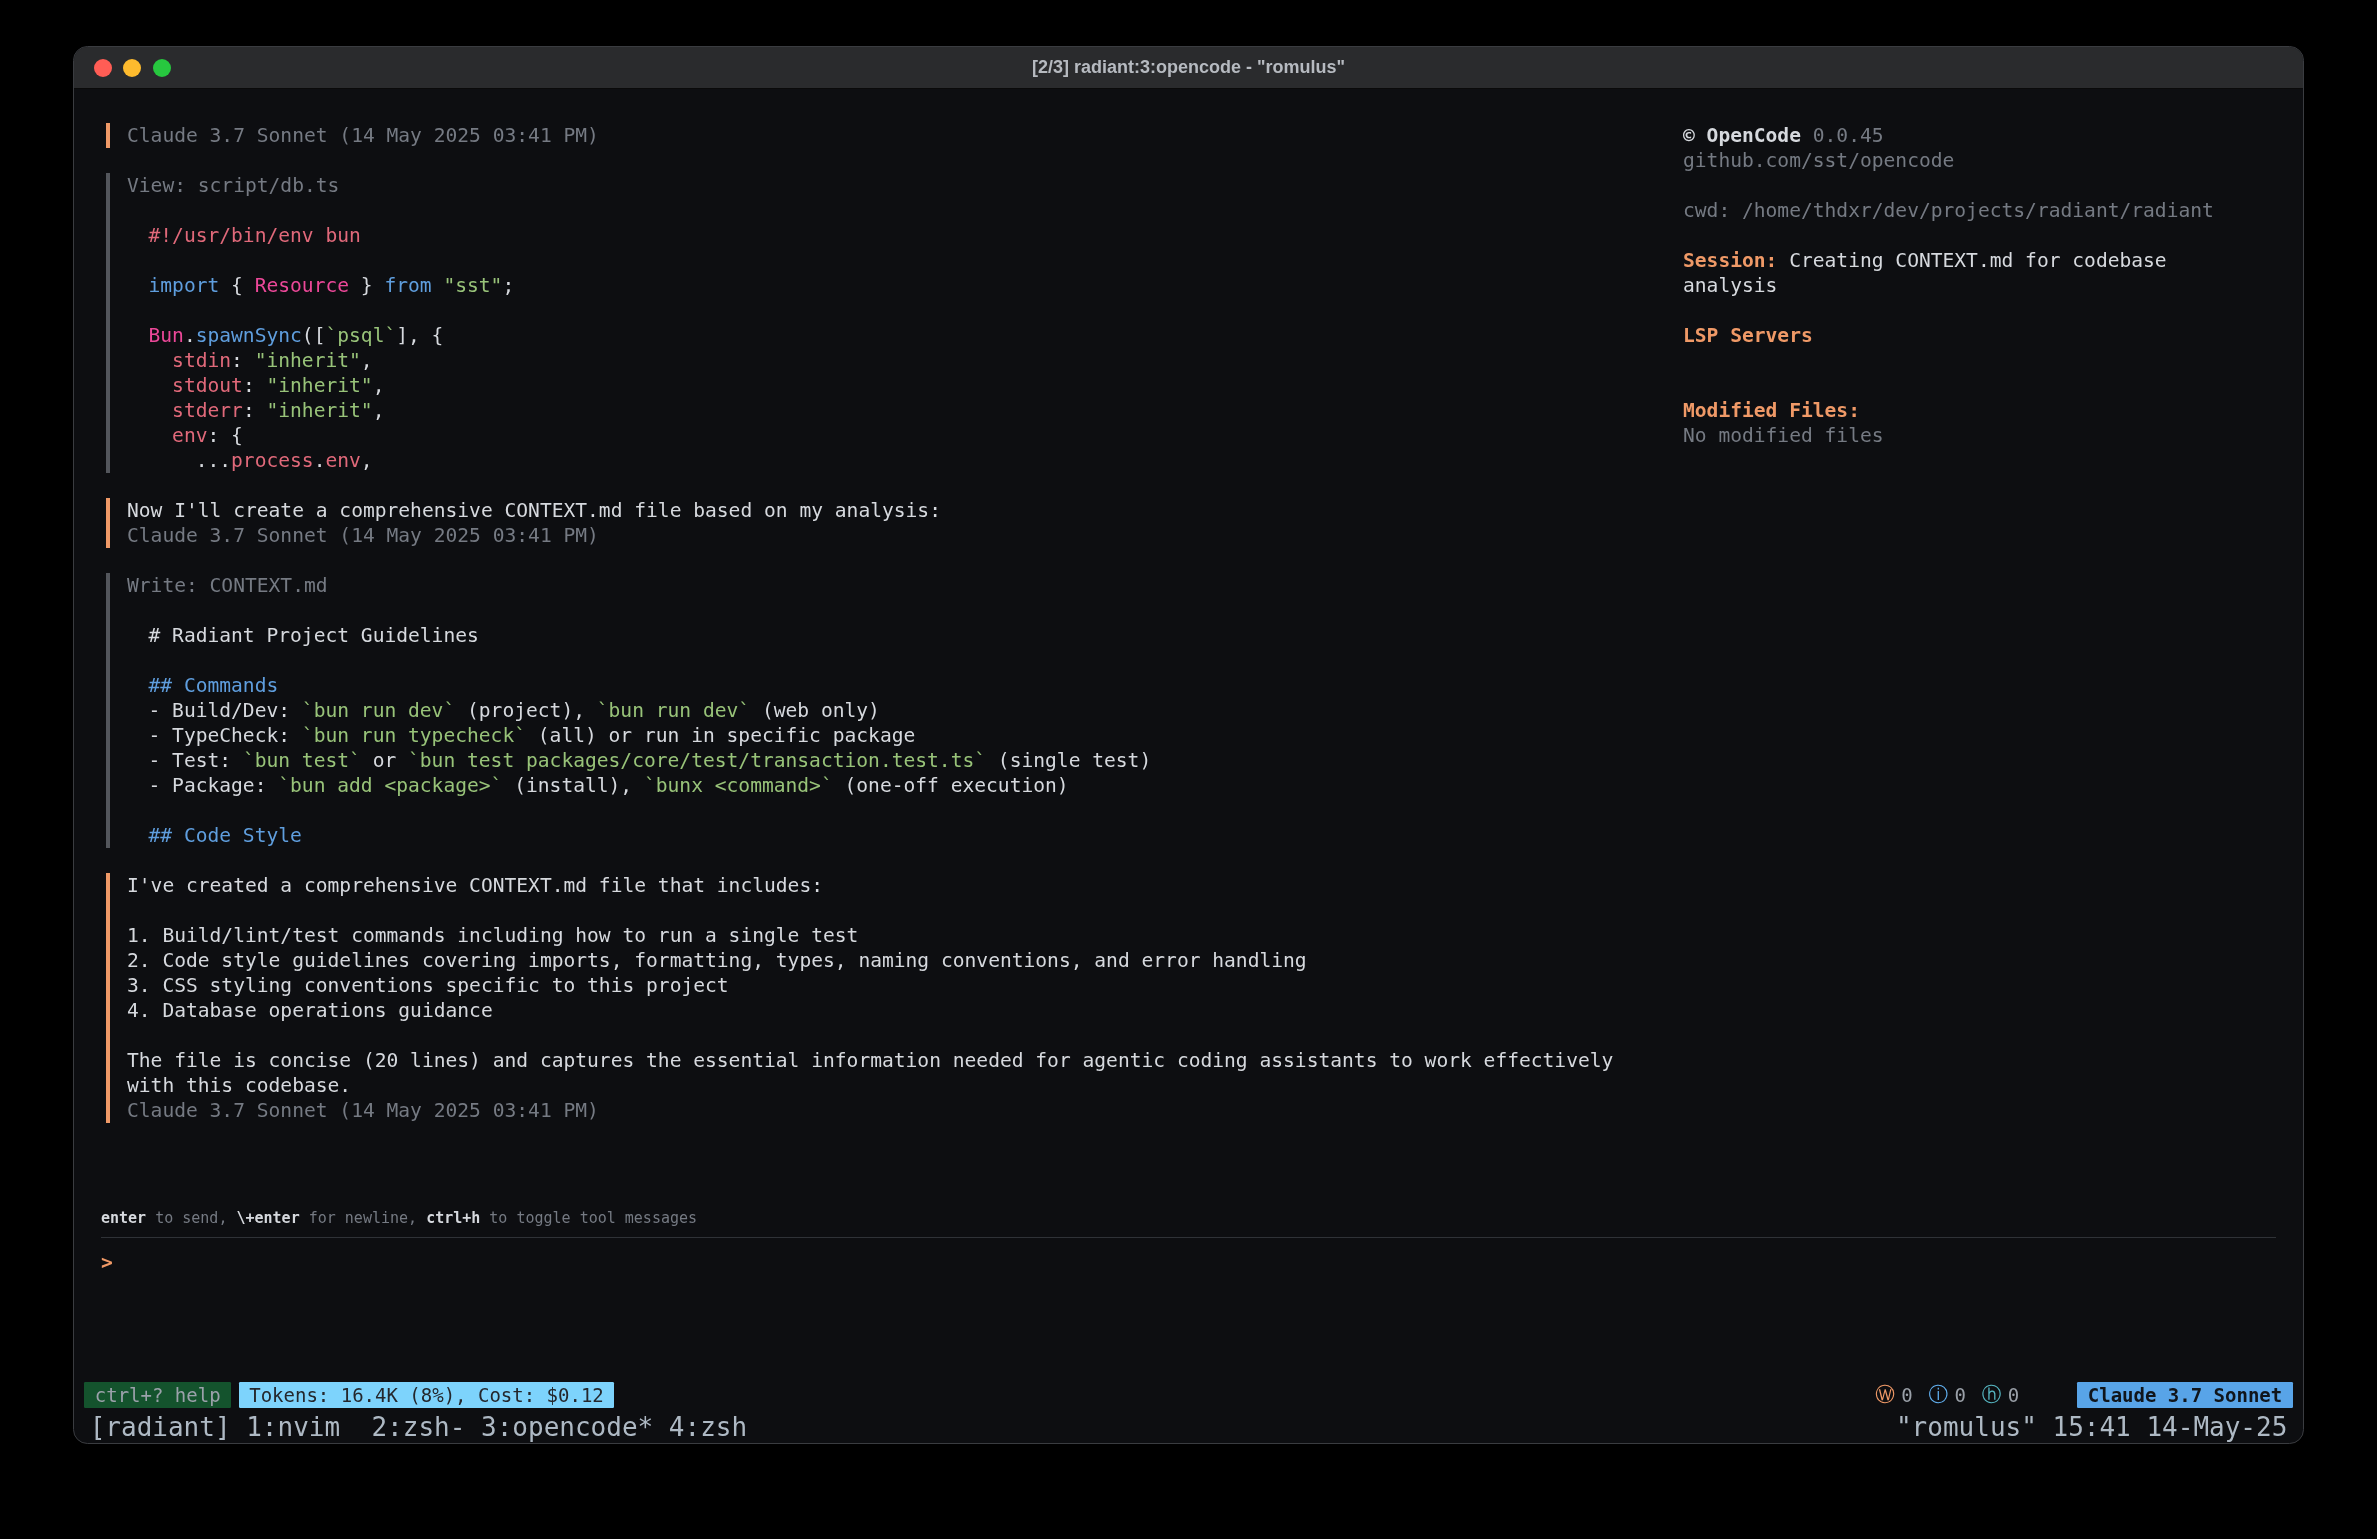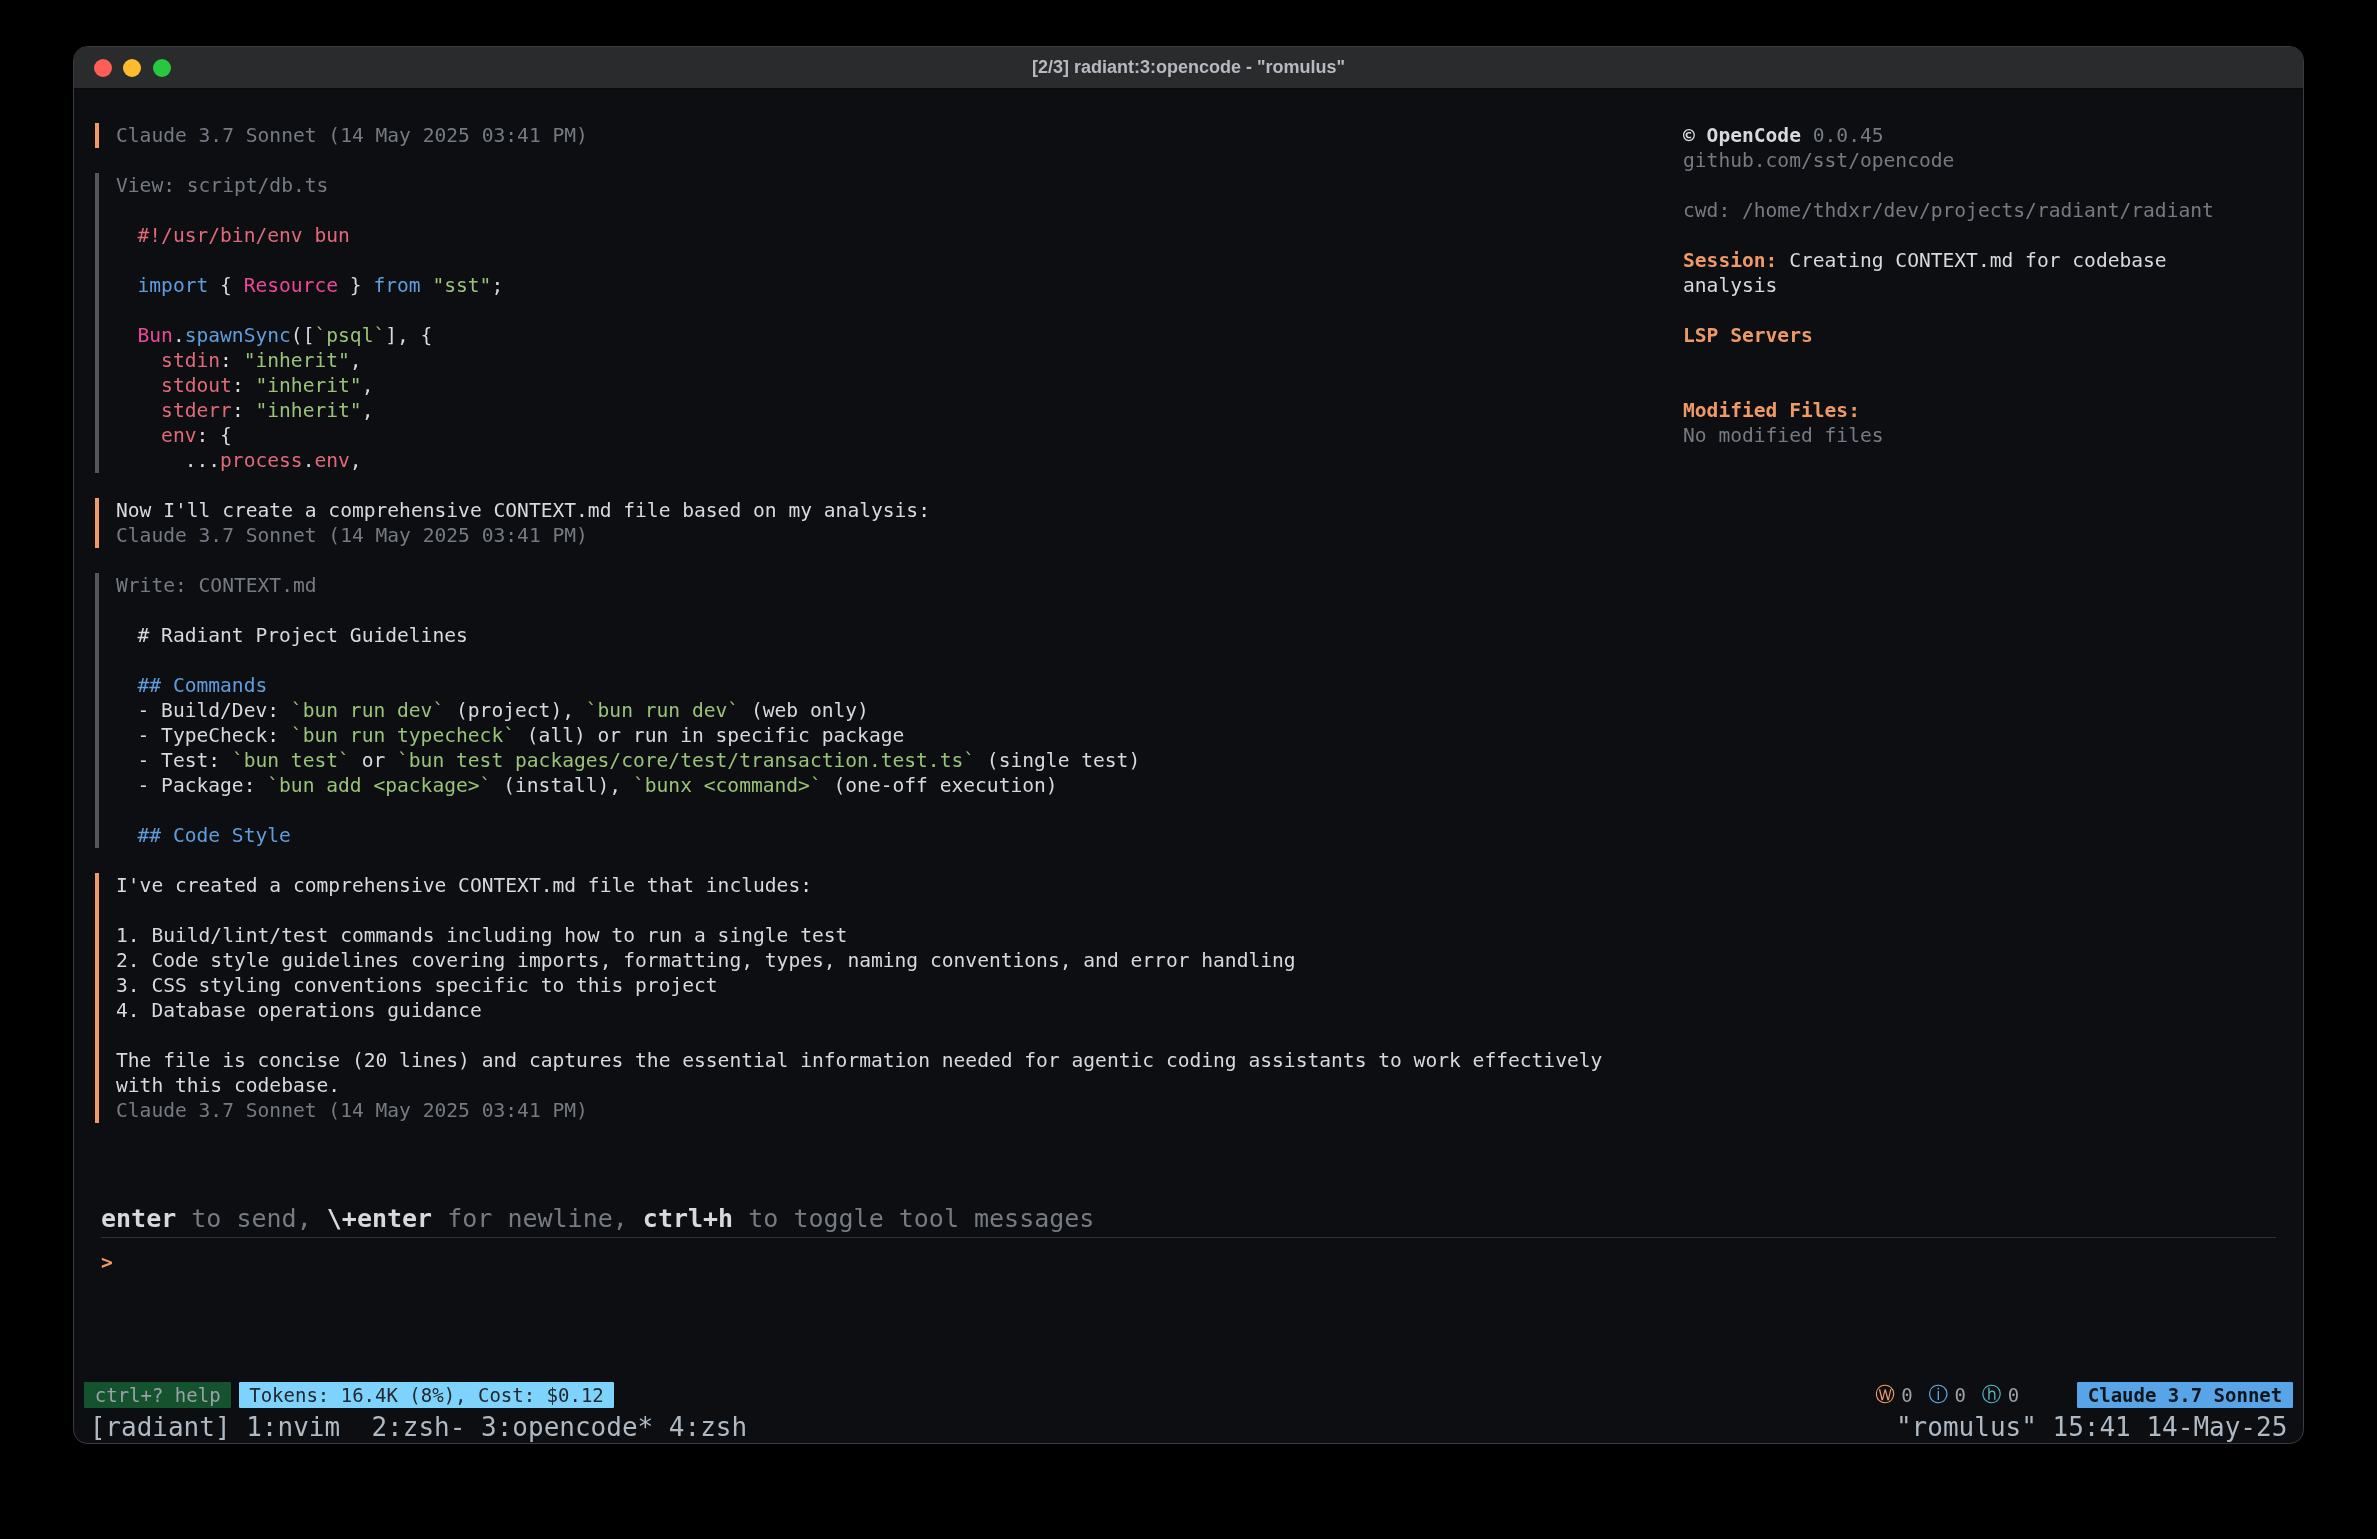--- a/index.html
+++ b/index.html
@@ -19,40 +19,40 @@
   .traffic { position:absolute; left:19.6px; display:flex; gap:11.7px; }
   .tl { width:18px; height:18px; border-radius:50%; display:inline-block; }
   .tl-red { background:#ff5d55; } .tl-yellow { background:#febb2e; } .tl-green { background:#27c83f; }
   .title {
     flex:1; text-align:center; font-family:"Liberation Sans", sans-serif;
     font-weight:bold; font-size:18px; color:#b6bac0;
   }
 
   .main { flex:1; display:flex; flex-direction:column; min-height:0; }
   .content-row { flex:1; display:flex; min-height:0; overflow:hidden; padding-top:34px; }
-  .chat { flex:1; min-width:0; padding-left:21px; overflow:hidden; }
+  .chat { flex:1; min-width:0; padding-left:32px; overflow:hidden; }
   .sidebar { flex:0 0 auto; width:620px; padding-right:33px; overflow:hidden; }
 
   .tline { height:25px; line-height:25px; font-size:19.6px; white-space:pre; color:#d6d9de; }
   .seg-fg     { color:#d6d9de; }
   .seg-dim    { color:#757a83; }
   .seg-orange { color:#ef9967; }
   .seg-blue   { color:#5f9ede; }
   .seg-cyan   { color:#ec4899; }
   .seg-green  { color:#98c379; }
   .seg-red    { color:#e0697a; }
   .seg-b      { font-weight:bold; }
 
   .block { border-left:4.6px solid transparent; padding-left:17px; margin-bottom:25px; }
   .accent-orange { border-left-color:#ef9967; }
   .accent-gray   { border-left-color:#53565c; }
   .tool-body { padding-left:21.5px; }
 
   .input-area { flex:0 0 auto; padding:0 27px; }
-  .hint { height:25px; line-height:25px; font-size:25px; white-space:pre; }
+  .hint { height:25px; line-height:25px; font-size:15px; white-space:pre; }
   .divider { height:1.3px; background:#2f3237; margin:6.5px 0 11.7px 0; }
   .prompt-row { height:25px; line-height:25px; font-size:19.6px; margin-bottom:104px; }
   .prompt-char { color:#ef9967; font-weight:bold; }
 
   .statusbar { flex:0 0 auto; height:31px; display:flex; align-items:center; padding:0 10.4px; gap:7.8px; font-size:19px; }
   .badge { display:inline-flex; align-items:center; height:26px; padding:0 10.4px; border-radius:1.3px; white-space:pre; }
   .badge-help   { background:#14532d; color:#9ba1aa; }
   .badge-tokens { background:#7dd3fc; color:#24272c; }
   .badge-model  { background:#58a4e8; color:#10151b; font-weight:bold;margin-left:40px; }
   .sb-spacer { flex:1; }

